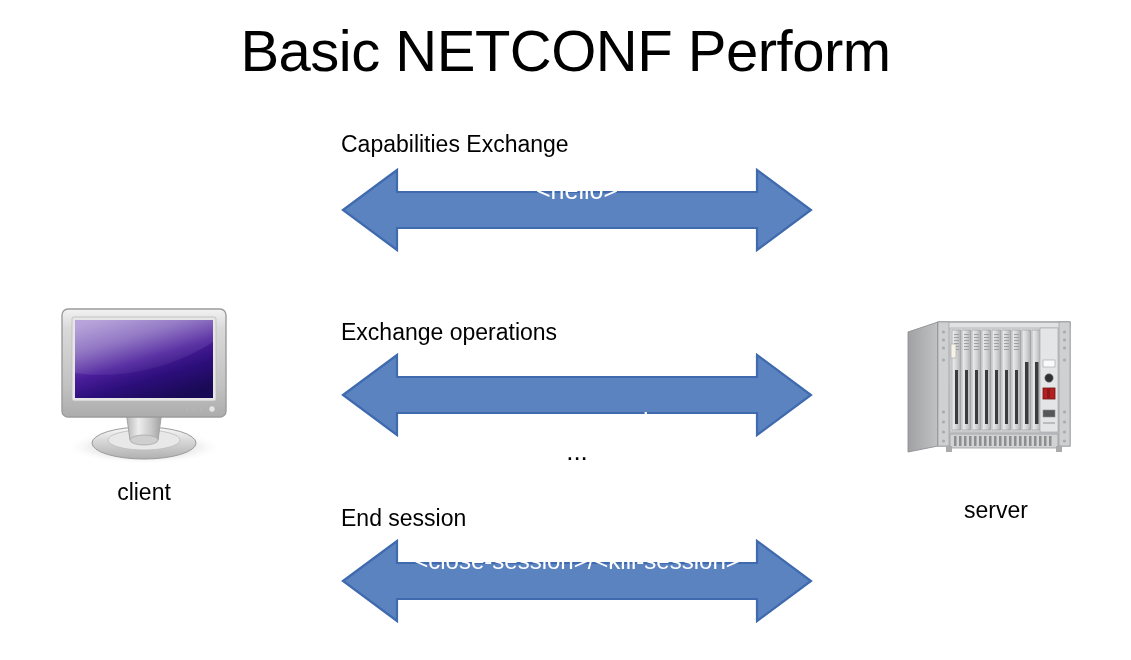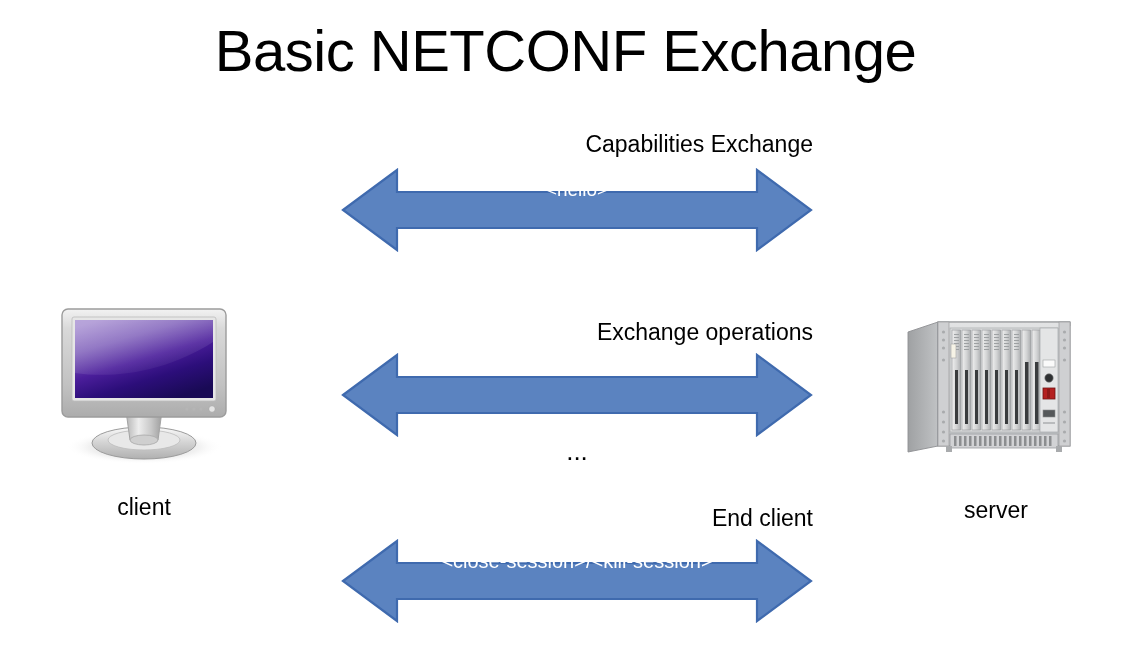--- a/index.html
+++ b/index.html
@@ -41,42 +41,42 @@
   
   .arrow-group {
     position: absolute;
     left: 341px;
     width: 472px;
   }
   .arrow-caption {
     position: absolute;
     left: 0;
     width: 472px;
-    text-align: right;
+    text-align: left;
     font-size: 23px;
     line-height: 28px;
     color: #000000;
     white-space: nowrap;
   }
   .arrow-wrap {
     position: absolute;
     left: 0;
     width: 472px;
   }
   .arrow-svg {
     display: block;
     width: 472px;
   }
   .arrow-label {
     position: absolute;
     left: 0;
     width: 472px;
     text-align: center;
     color: #ffffff;
-    font-size: 19px;
+    font-size: 25px;
     line-height: 28px;
     white-space: nowrap;
     pointer-events: none;
   }
 
   
   #grp1 { top: 130px; }
   #grp1 .arrow-caption { top: 0px; }
   #grp1 .arrow-wrap { top: 36px; height: 88px; }
   #grp1 .arrow-label { top: 46px; }
@@ -97,48 +97,48 @@
     font-size: 26px;
     line-height: 30px;
     color: #000000;
   }
 
   
   #grp3 { top: 504px; }
   #grp3 .arrow-caption { top: 0px; }
   #grp3 .arrow-wrap { top: 33px; height: 88px; }
   #grp3 .arrow-label { top: 43px; }
-  #grp3 .arrow-label { font-size: 20px; }
+  #grp3 .arrow-label { font-size: 24px; }
 
   
   .endpoint {
     position: absolute;
     text-align: center;
   }
   .endpoint-label {
     font-size: 23px;
     line-height: 28px;
     color: #000000;
     white-space: nowrap;
   }
 
   #client-endpoint { left: 48px; top: 295px; width: 192px; }
-  #client-endpoint .endpoint-label { margin-top: 18px; }
+  #client-endpoint .endpoint-label { margin-top: 3px; }
 
   #server-endpoint { left: 900px; top: 300px; width: 192px; }
   #server-endpoint .endpoint-label { margin-top: 20px; }
 
   .icon-box { display: block; margin: 0 auto; }
 </style>
 </head>
 <body>
 
 <div class="slide">
 
-  <div class="title">Basic NETCONF Exchange</div>
+  <div class="title">Basic NETCONF Perform</div>
 
   <div class="arrow-group" id="grp1">
     <div class="arrow-caption">Capabilities Exchange</div>
     <div class="arrow-wrap">
       <svg class="arrow-svg" viewBox="0 0 472 88" width="472" height="88" xmlns="http://www.w3.org/2000/svg">
         <polygon points="2,44 56,4 56,26 416,26 416,4 470,44 416,84 416,62 56,62 56,84" fill="#5B83C0" stroke="#3F6AAE" stroke-width="2.2" stroke-linejoin="miter"></polygon>
       </svg>
     </div>
     <div class="arrow-label">&lt;hello&gt;</div>
   </div>
@@ -149,21 +149,21 @@
       <svg class="arrow-svg" viewBox="0 0 472 88" width="472" height="88" xmlns="http://www.w3.org/2000/svg">
         <polygon points="2,44 56,4 56,26 416,26 416,4 470,44 416,84 416,62 56,62 56,84" fill="#5B83C0" stroke="#3F6AAE" stroke-width="2.2" stroke-linejoin="miter"></polygon>
       </svg>
     </div>
     <div class="arrow-label">&lt;rpc&gt;  &lt;rpc-reply&gt;</div>
   </div>
 
   <div class="ellipsis">...</div>
 
   <div class="arrow-group" id="grp3">
-    <div class="arrow-caption">End client</div>
+    <div class="arrow-caption">End session</div>
     <div class="arrow-wrap">
       <svg class="arrow-svg" viewBox="0 0 472 88" width="472" height="88" xmlns="http://www.w3.org/2000/svg">
         <polygon points="2,44 56,4 56,26 416,26 416,4 470,44 416,84 416,62 56,62 56,84" fill="#5B83C0" stroke="#3F6AAE" stroke-width="2.2" stroke-linejoin="miter"></polygon>
       </svg>
     </div>
     <div class="arrow-label">&lt;close-session&gt;/&lt;kill-session&gt;</div>
   </div>
 
   <div class="endpoint" id="client-endpoint">
     <svg class="icon-box" width="192" height="180" viewBox="0 0 192 180" xmlns="http://www.w3.org/2000/svg">

